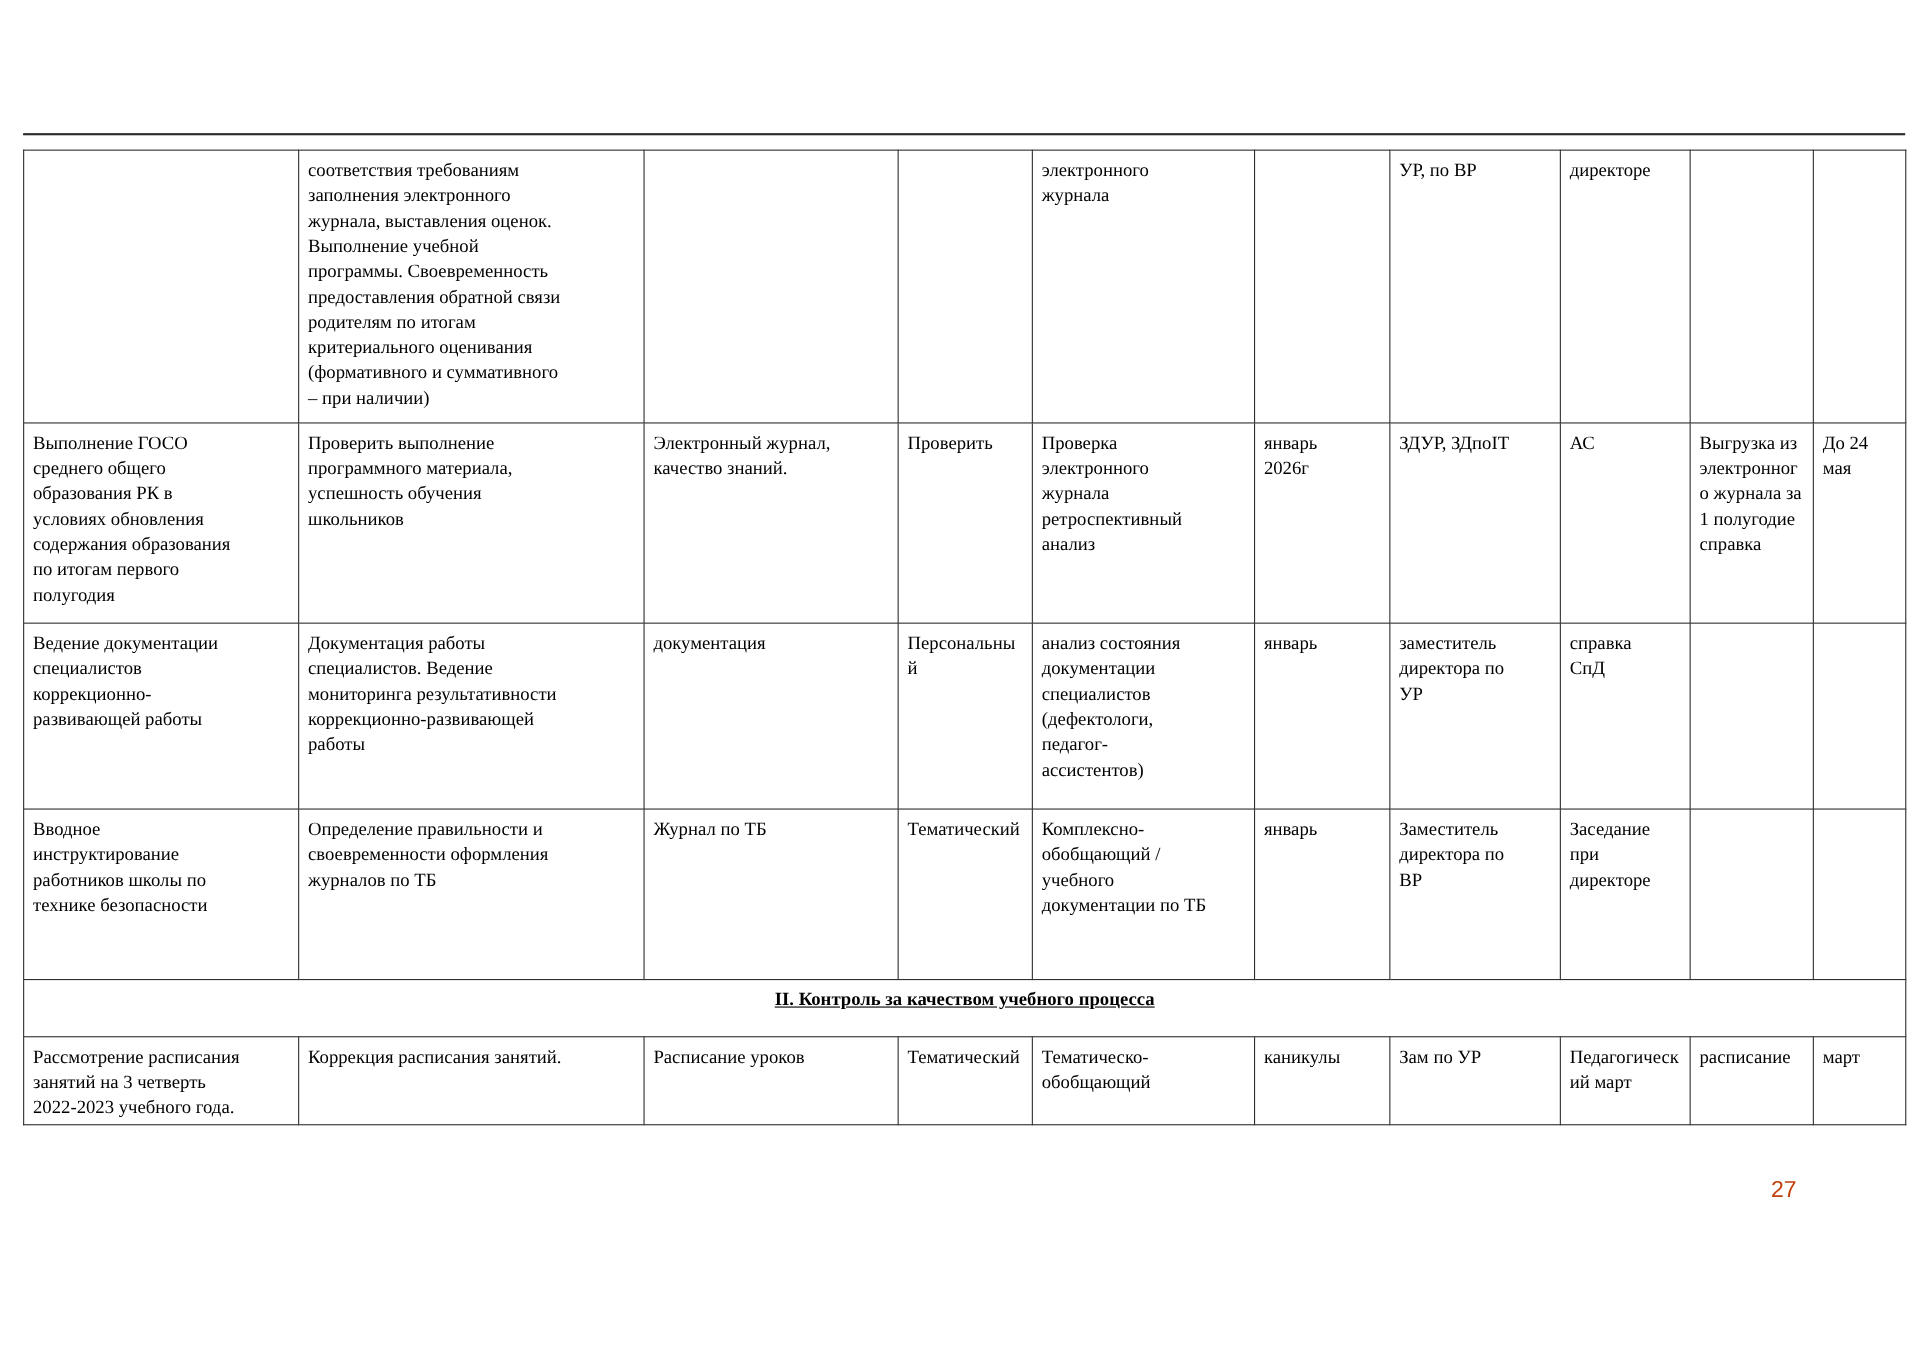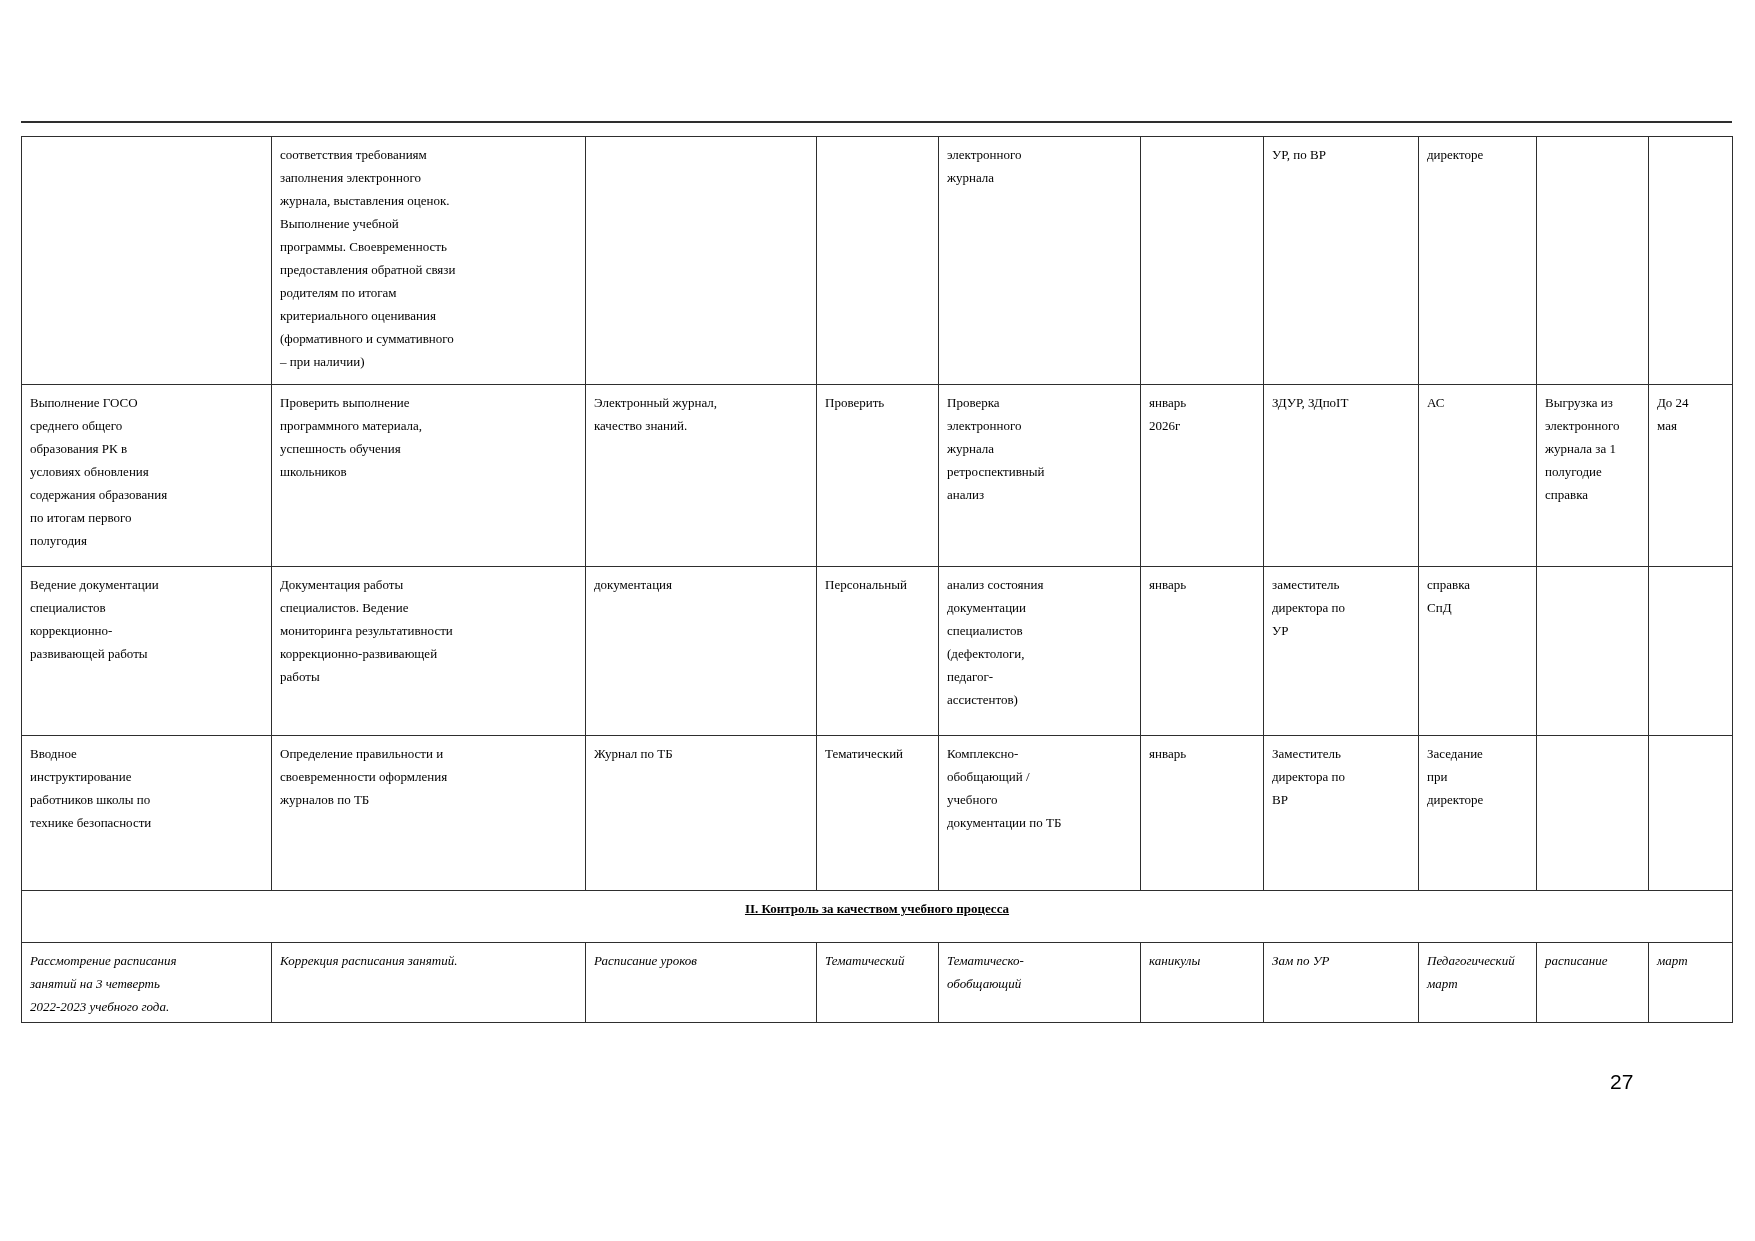--- a/index.html
+++ b/index.html
@@ -16,45 +16,45 @@
     border-top:2px solid #2e2e2e;
   }
   table.doc{
     position:absolute;left:21px;top:136px;width:1711px;
     border-collapse:collapse;table-layout:fixed;
   }
   table.doc td{
     border:1.5px solid #2e2e2e;
     vertical-align:top;
     padding:6px 8px 4px 8px;
-    font-size:13px;
+    font-size:17px;
     line-height:23px;
     white-space:pre-line;
     overflow-wrap:break-word;
     word-wrap:break-word;
   }
   tr.rA{height:248px;}
   tr.rB{height:182px;margin-top:24px;}
   tr.rC{height:169px;}
   tr.rD{height:155px;}
   tr.rS{height:52px;}
-  tr.rE{height:76px;font-style:italic;}
+  tr.rE{height:76px;}
   td.section{
     text-align:center;
     vertical-align:middle;
     font-weight:bold;
     padding:2px 8px;
     text-decoration:underline;
   }
   td.ind{padding-left:16px;}
   td.lg{font-size:23px;}
   .pagenum{
     position:absolute;left:1610px;top:1070px;
     font-family:"Liberation Sans","DejaVu Sans",sans-serif;
-    font-size:21px;color:#000000;
+    font-size:21px;color:#c2410c;
   }
 </style>
 </head>
 <body>
 
 <div class="topline"></div>
 
 <table class="doc">
   <colgroup>
     <col style="width:250px">

